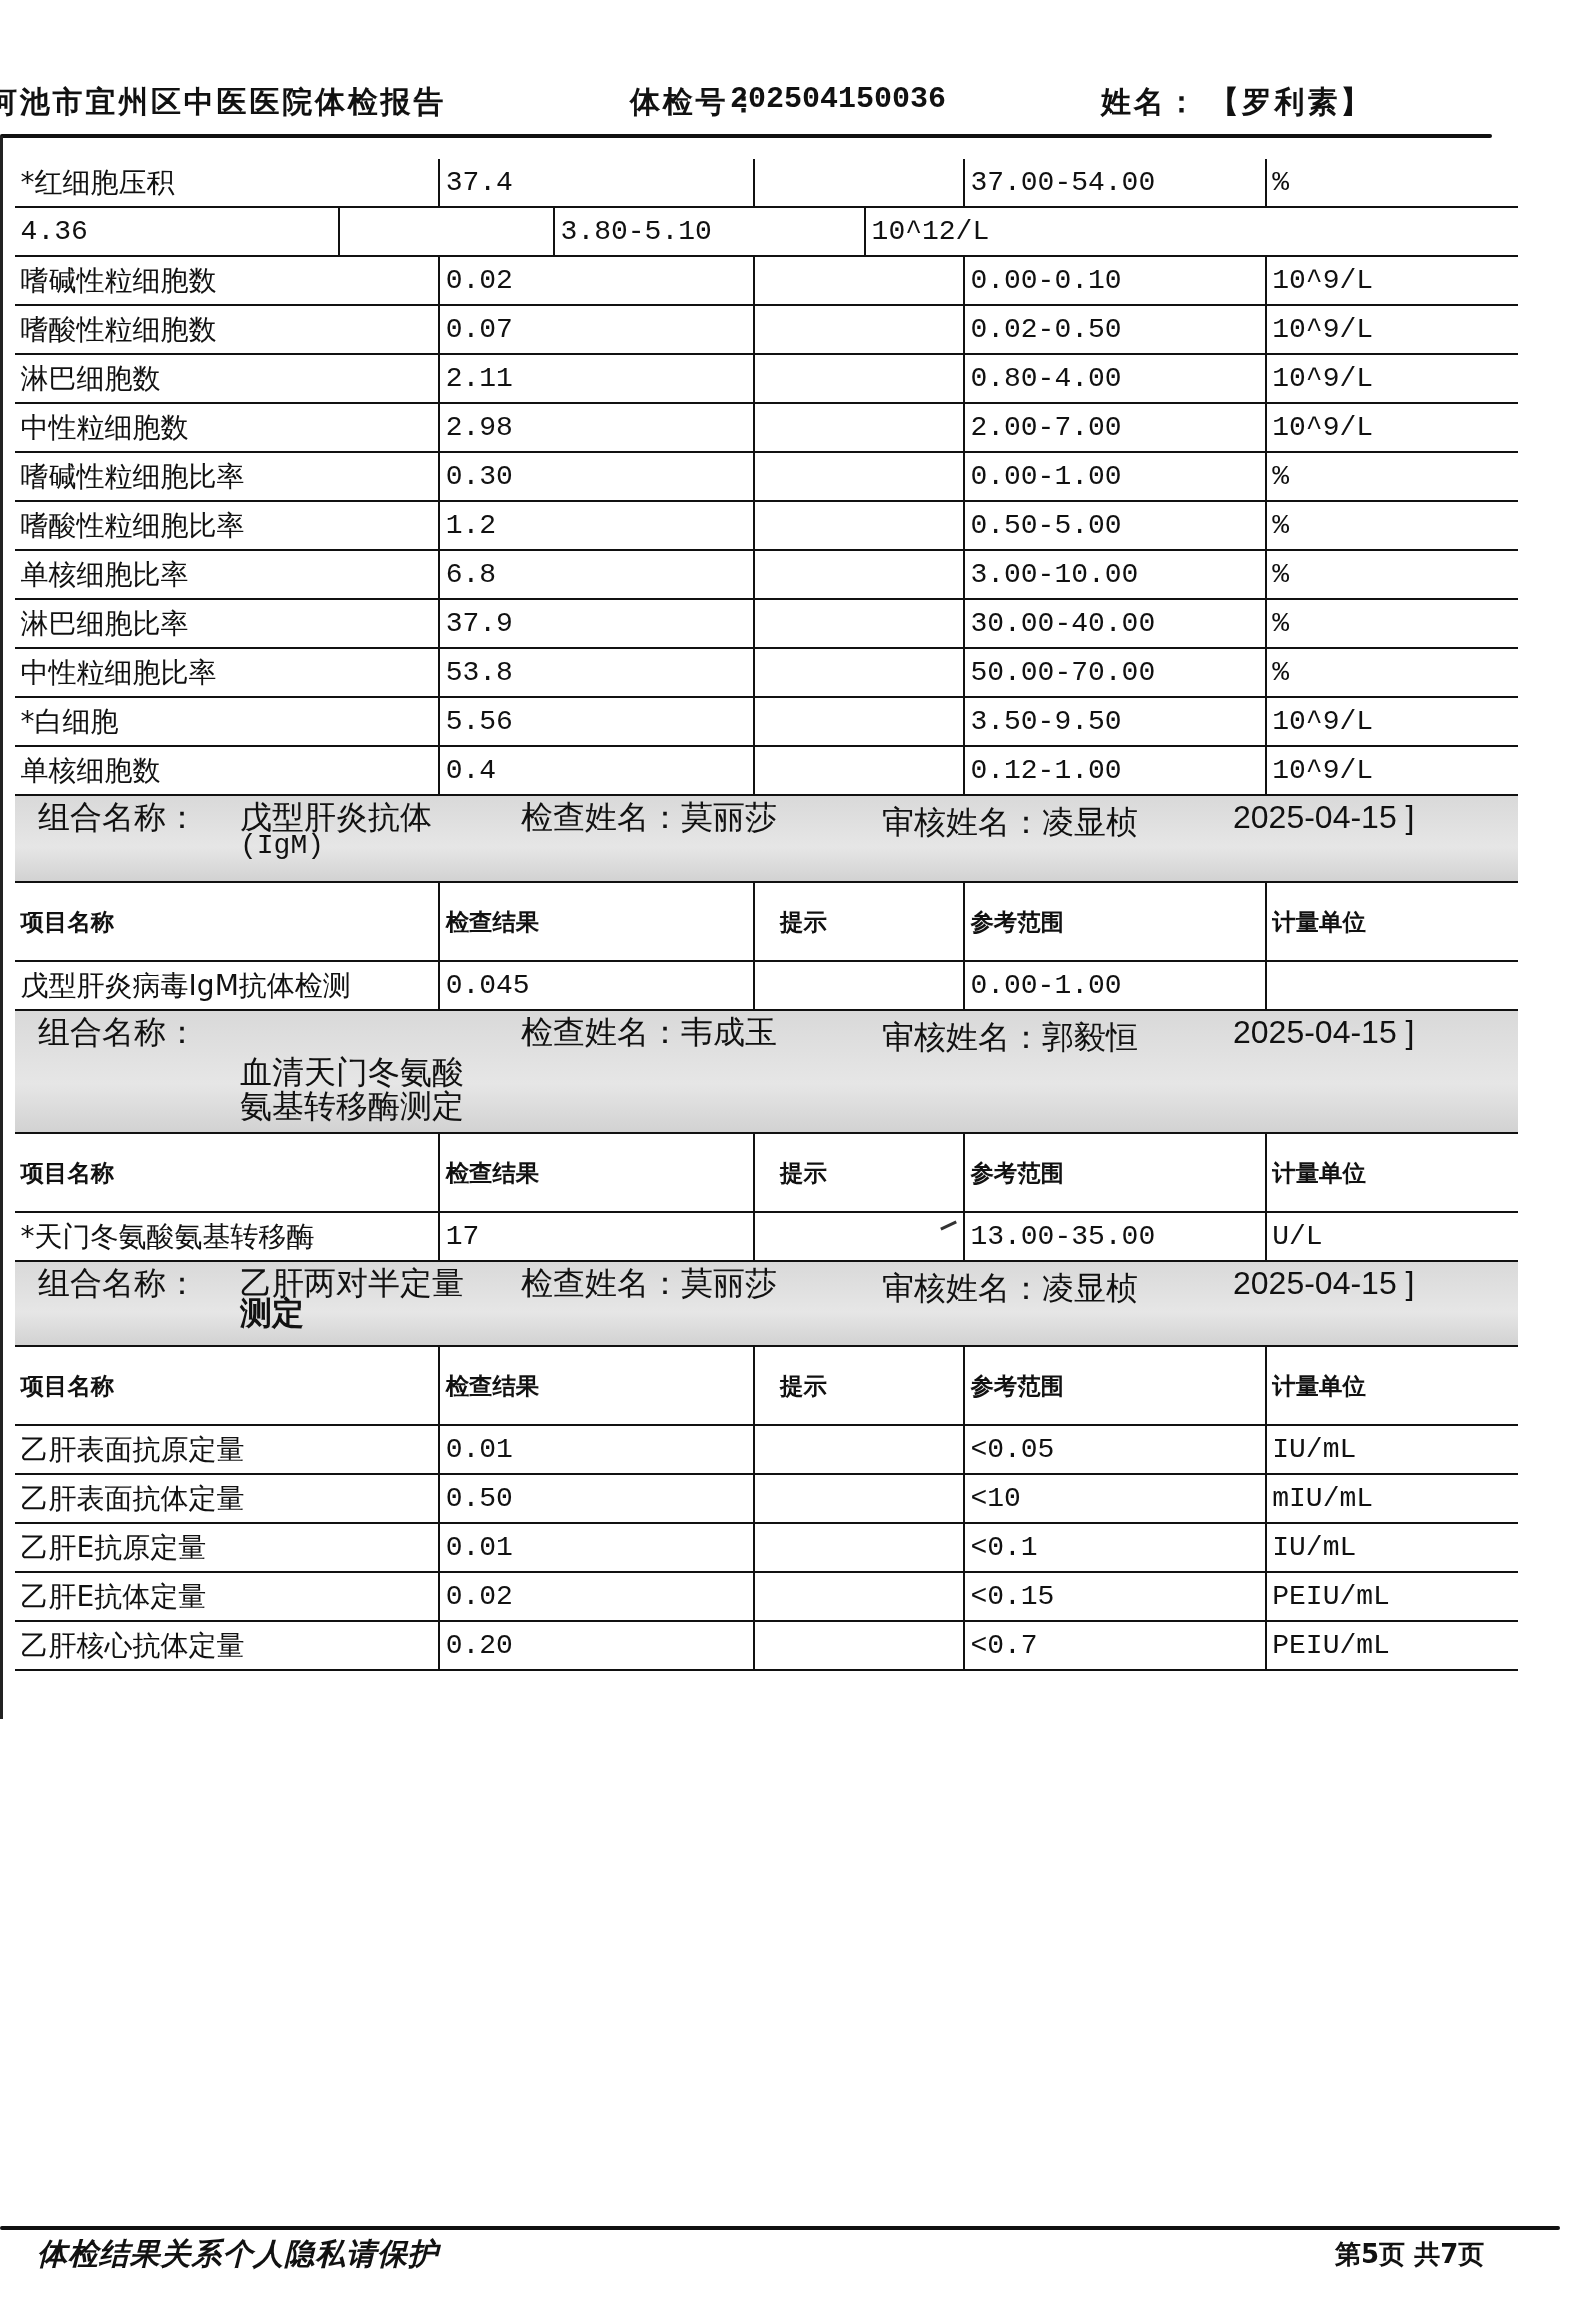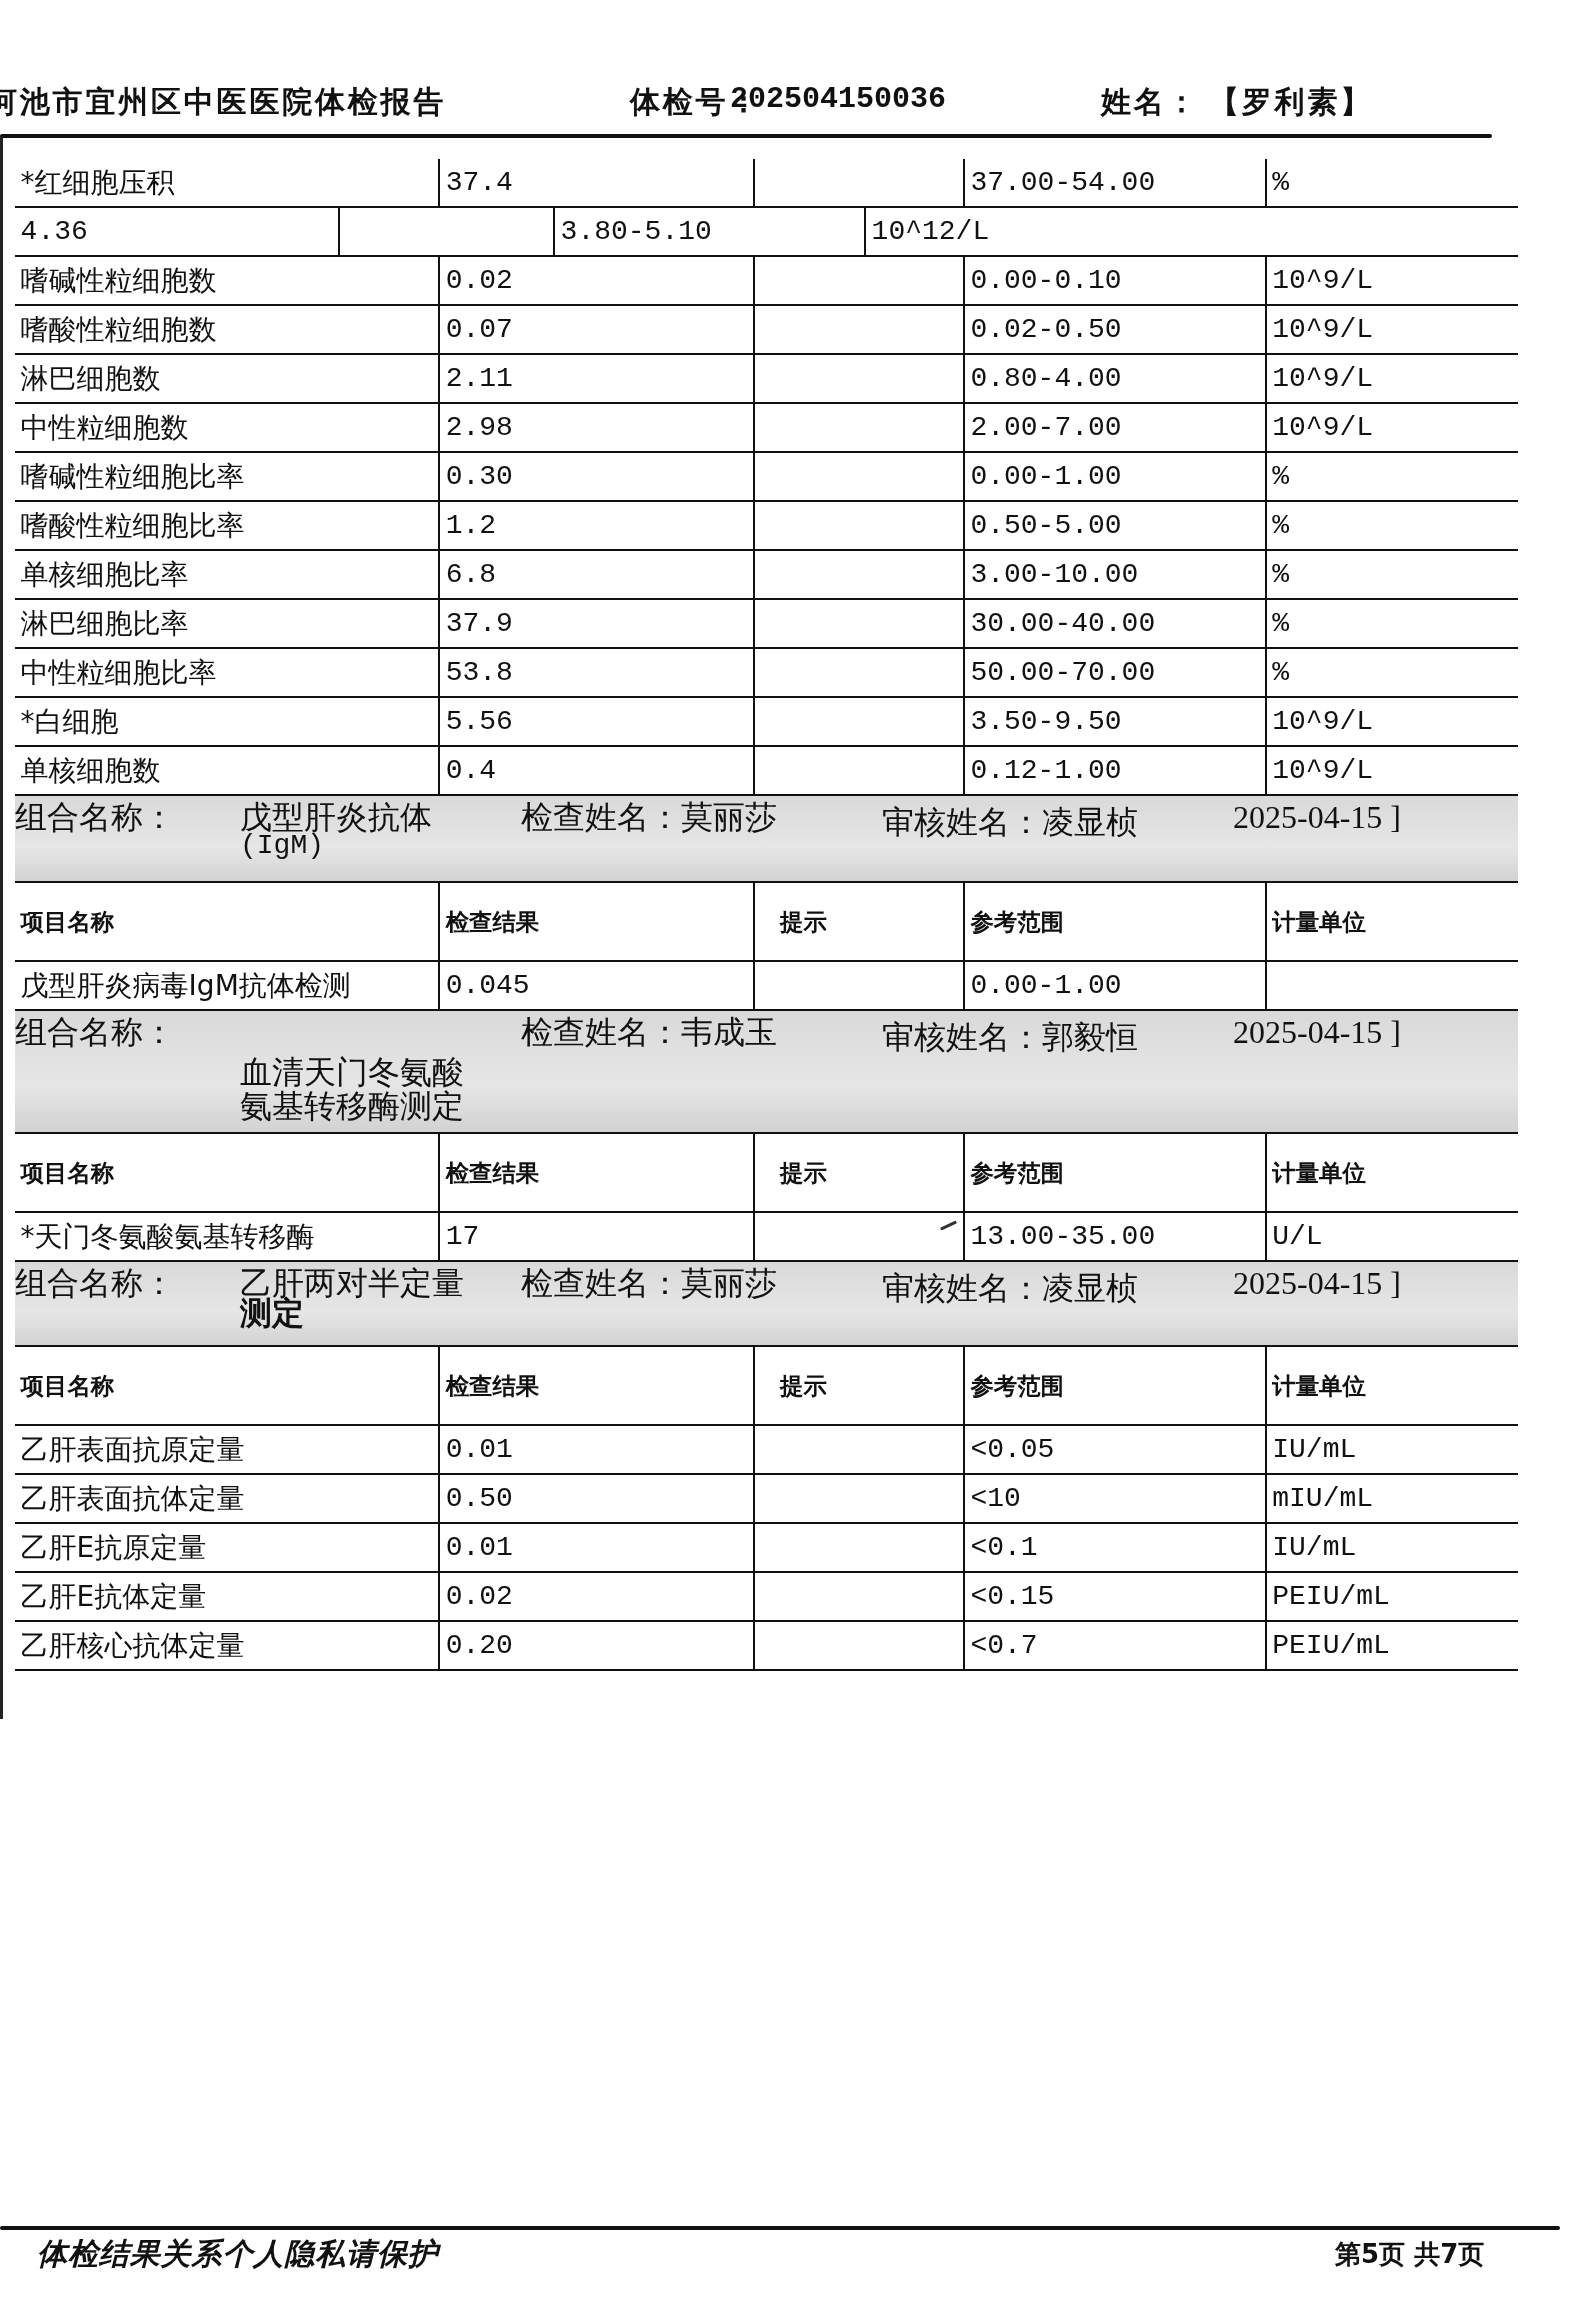--- a/index.html
+++ b/index.html
@@ -21,26 +21,26 @@
   .c3{width:196px;margin-left:19px;}
   .c4{width:311px;font-family:"Liberation Mono","DejaVu Sans Mono",monospace;font-size:28px;}
   .c5{width:259px;font-family:"Liberation Mono","DejaVu Sans Mono",monospace;font-size:28px;}
   .data-row{height:49px;}
   .colhead{height:79px;}
   .colhead .cell{font-size:23.4px;font-weight:bold;}
 
   .group{position:relative;background:linear-gradient(#d9d9d9,#e6e6e6 60%,#d2d2d2);border-bottom:2.8px solid #111;
          box-sizing:border-box;font-size:32px;}
   .group .g{position:absolute;top:3.7px;white-space:nowrap;line-height:34px;}
-  .g-label{left:0;}
+  .g-label{left:23px;}
   .g-name{left:225px;}
   .g-name span{display:block;}
   .g-exam{left:506px;}
   .g-audit{left:867px;top:9.4px !important;}
-  .g-date{left:1218px;font-family:Liberation Serif, serif;}
+  .g-date{left:1218px;font-family:Liberation Sans, sans-serif;}
 
   .footer-rule{position:absolute;left:0;top:2226px;width:1560px;height:3.7px;background:#111;border-radius:1.9px;}
   .footer-left{position:absolute;left:37px;top:2234px;font-size:30px;font-style:italic;font-weight:bold;letter-spacing:0.9px;}
   .footer-right{position:absolute;left:1335px;top:2237px;font-size:26px;font-weight:bold;}
   .tick-mark{position:absolute;width:17px;height:2.8px;background:#333;transform:rotate(-25deg);}
 </style>
 </head>
 <body>
 
 <div class="page-header">

